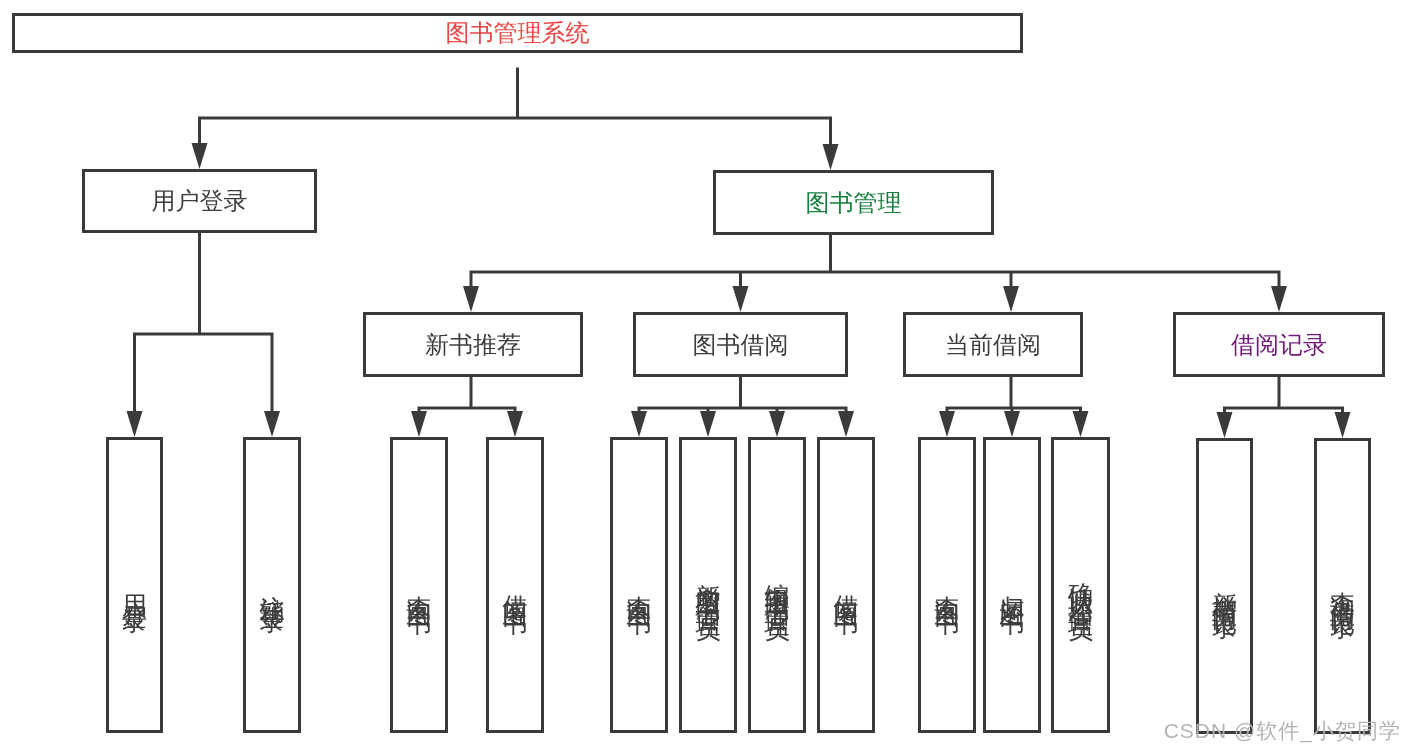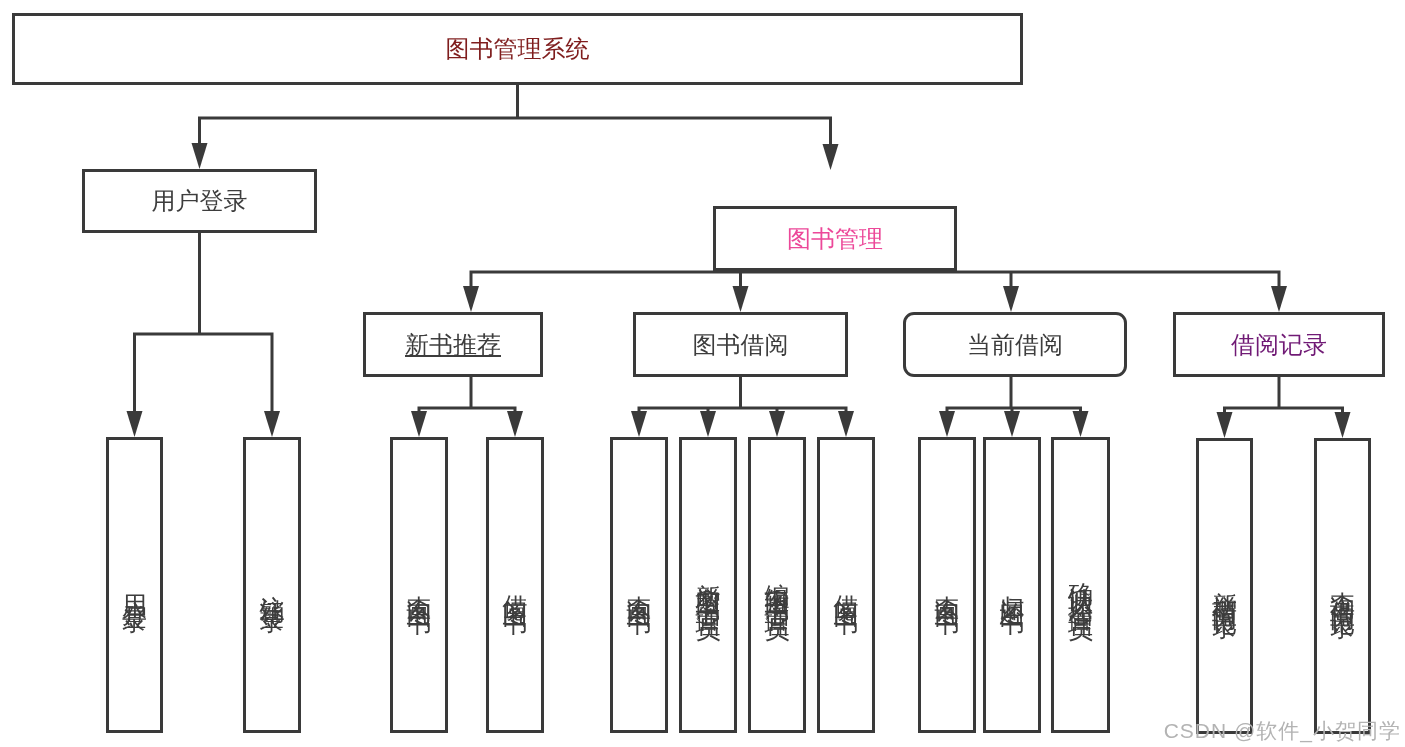--- a/index.html
+++ b/index.html
@@ -78,36 +78,36 @@
       <path d="M740.5 377 L740.5 408 M639 408 L846 408 M639 408 L639 419 M708 408 L708 419 M777 408 L777 419 M846 408 L846 419" stroke="#3a3a3a" stroke-width="3" fill="none" stroke-linecap="square"></path>
       <polygon points="939,411 955,411 947,437" fill="#3a3a3a"></polygon>
       <polygon points="1004,411 1020,411 1012,437" fill="#3a3a3a"></polygon>
       <polygon points="1072.5,411 1088.5,411 1080.5,437" fill="#3a3a3a"></polygon>
       <path d="M1011 377 L1011 408 M947 408 L1080.5 408 M947 408 L947 419 M1012 408 L1012 419 M1080.5 408 L1080.5 419" stroke="#3a3a3a" stroke-width="3" fill="none" stroke-linecap="square"></path>
       <polygon points="1216.5,412 1232.5,412 1224.5,438" fill="#3a3a3a"></polygon>
       <polygon points="1334.5,412 1350.5,412 1342.5,438" fill="#3a3a3a"></polygon>
       <path d="M1279 377 L1279 408 M1224.5 408 L1342.5 408 M1224.5 408 L1224.5 420 M1342.5 408 L1342.5 420" stroke="#3a3a3a" stroke-width="3" fill="none" stroke-linecap="square"></path>
     </svg>
   <div>
-      <div class="node" style="left: 12px; top: 13px; width: 1011px; height: 72px; border-color: rgb(58, 58, 58); color: #7f1d1d;">
+      <div class="node" style="left: 12px; top: 13px; width: 1011px; height: 40px; border-color: rgb(58, 58, 58); color: #ef4444;">
         <span class="label">图书管理系统</span>
       </div>
       <div class="node" style="left: 82px; top: 169px; width: 235px; height: 64px; border-color: rgb(58, 58, 58); color: rgb(61, 61, 61);">
         <span class="label">用户登录</span>
       </div>
-      <div class="node" style="left: 713px; top: 170px; width: 244px; height: 65px; border-color: rgb(58, 58, 58); color: #ec4899; margin-top: 36px;">
+      <div class="node" style="left: 713px; top: 170px; width: 281px; height: 65px; border-color: rgb(58, 58, 58); color: #15803d;">
         <span class="label">图书管理</span>
       </div>
-      <div class="node" style="left: 363px; top: 312px; width: 180px; height: 65px; border-color: rgb(58, 58, 58); color: rgb(61, 61, 61); text-decoration: underline;">
+      <div class="node" style="left: 363px; top: 312px; width: 220px; height: 65px; border-color: rgb(58, 58, 58); color: rgb(61, 61, 61);">
         <span class="label">新书推荐</span>
       </div>
       <div class="node" style="left: 633px; top: 312px; width: 215px; height: 65px; border-color: rgb(58, 58, 58); color: rgb(61, 61, 61); justify-content: center;">
         <span class="label">图书借阅</span>
       </div>
-      <div class="node" style="left: 903px; top: 312px; width: 224px; height: 65px; border-color: rgb(58, 58, 58); color: rgb(61, 61, 61); border-radius: 11px;">
+      <div class="node" style="left: 903px; top: 312px; width: 180px; height: 65px; border-color: rgb(58, 58, 58); color: rgb(61, 61, 61);">
         <span class="label">当前借阅</span>
       </div>
       <div class="node" style="left: 1173px; top: 312px; width: 212px; height: 65px; border-color: rgb(58, 58, 58); color: #701a75;">
         <span class="label">借阅记录</span>
       </div>
       <div class="node vertical" style="left: 106px; top: 437px; width: 57px; height: 296px; border-color: rgb(58, 58, 58); color: rgb(61, 61, 61);">
         <span class="label">用户登录</span>
       </div>
       <div class="node vertical" style="left: 243px; top: 437px; width: 58px; height: 296px; border-color: rgb(58, 58, 58); color: rgb(61, 61, 61);">
         <span class="label">注销登录</span>

